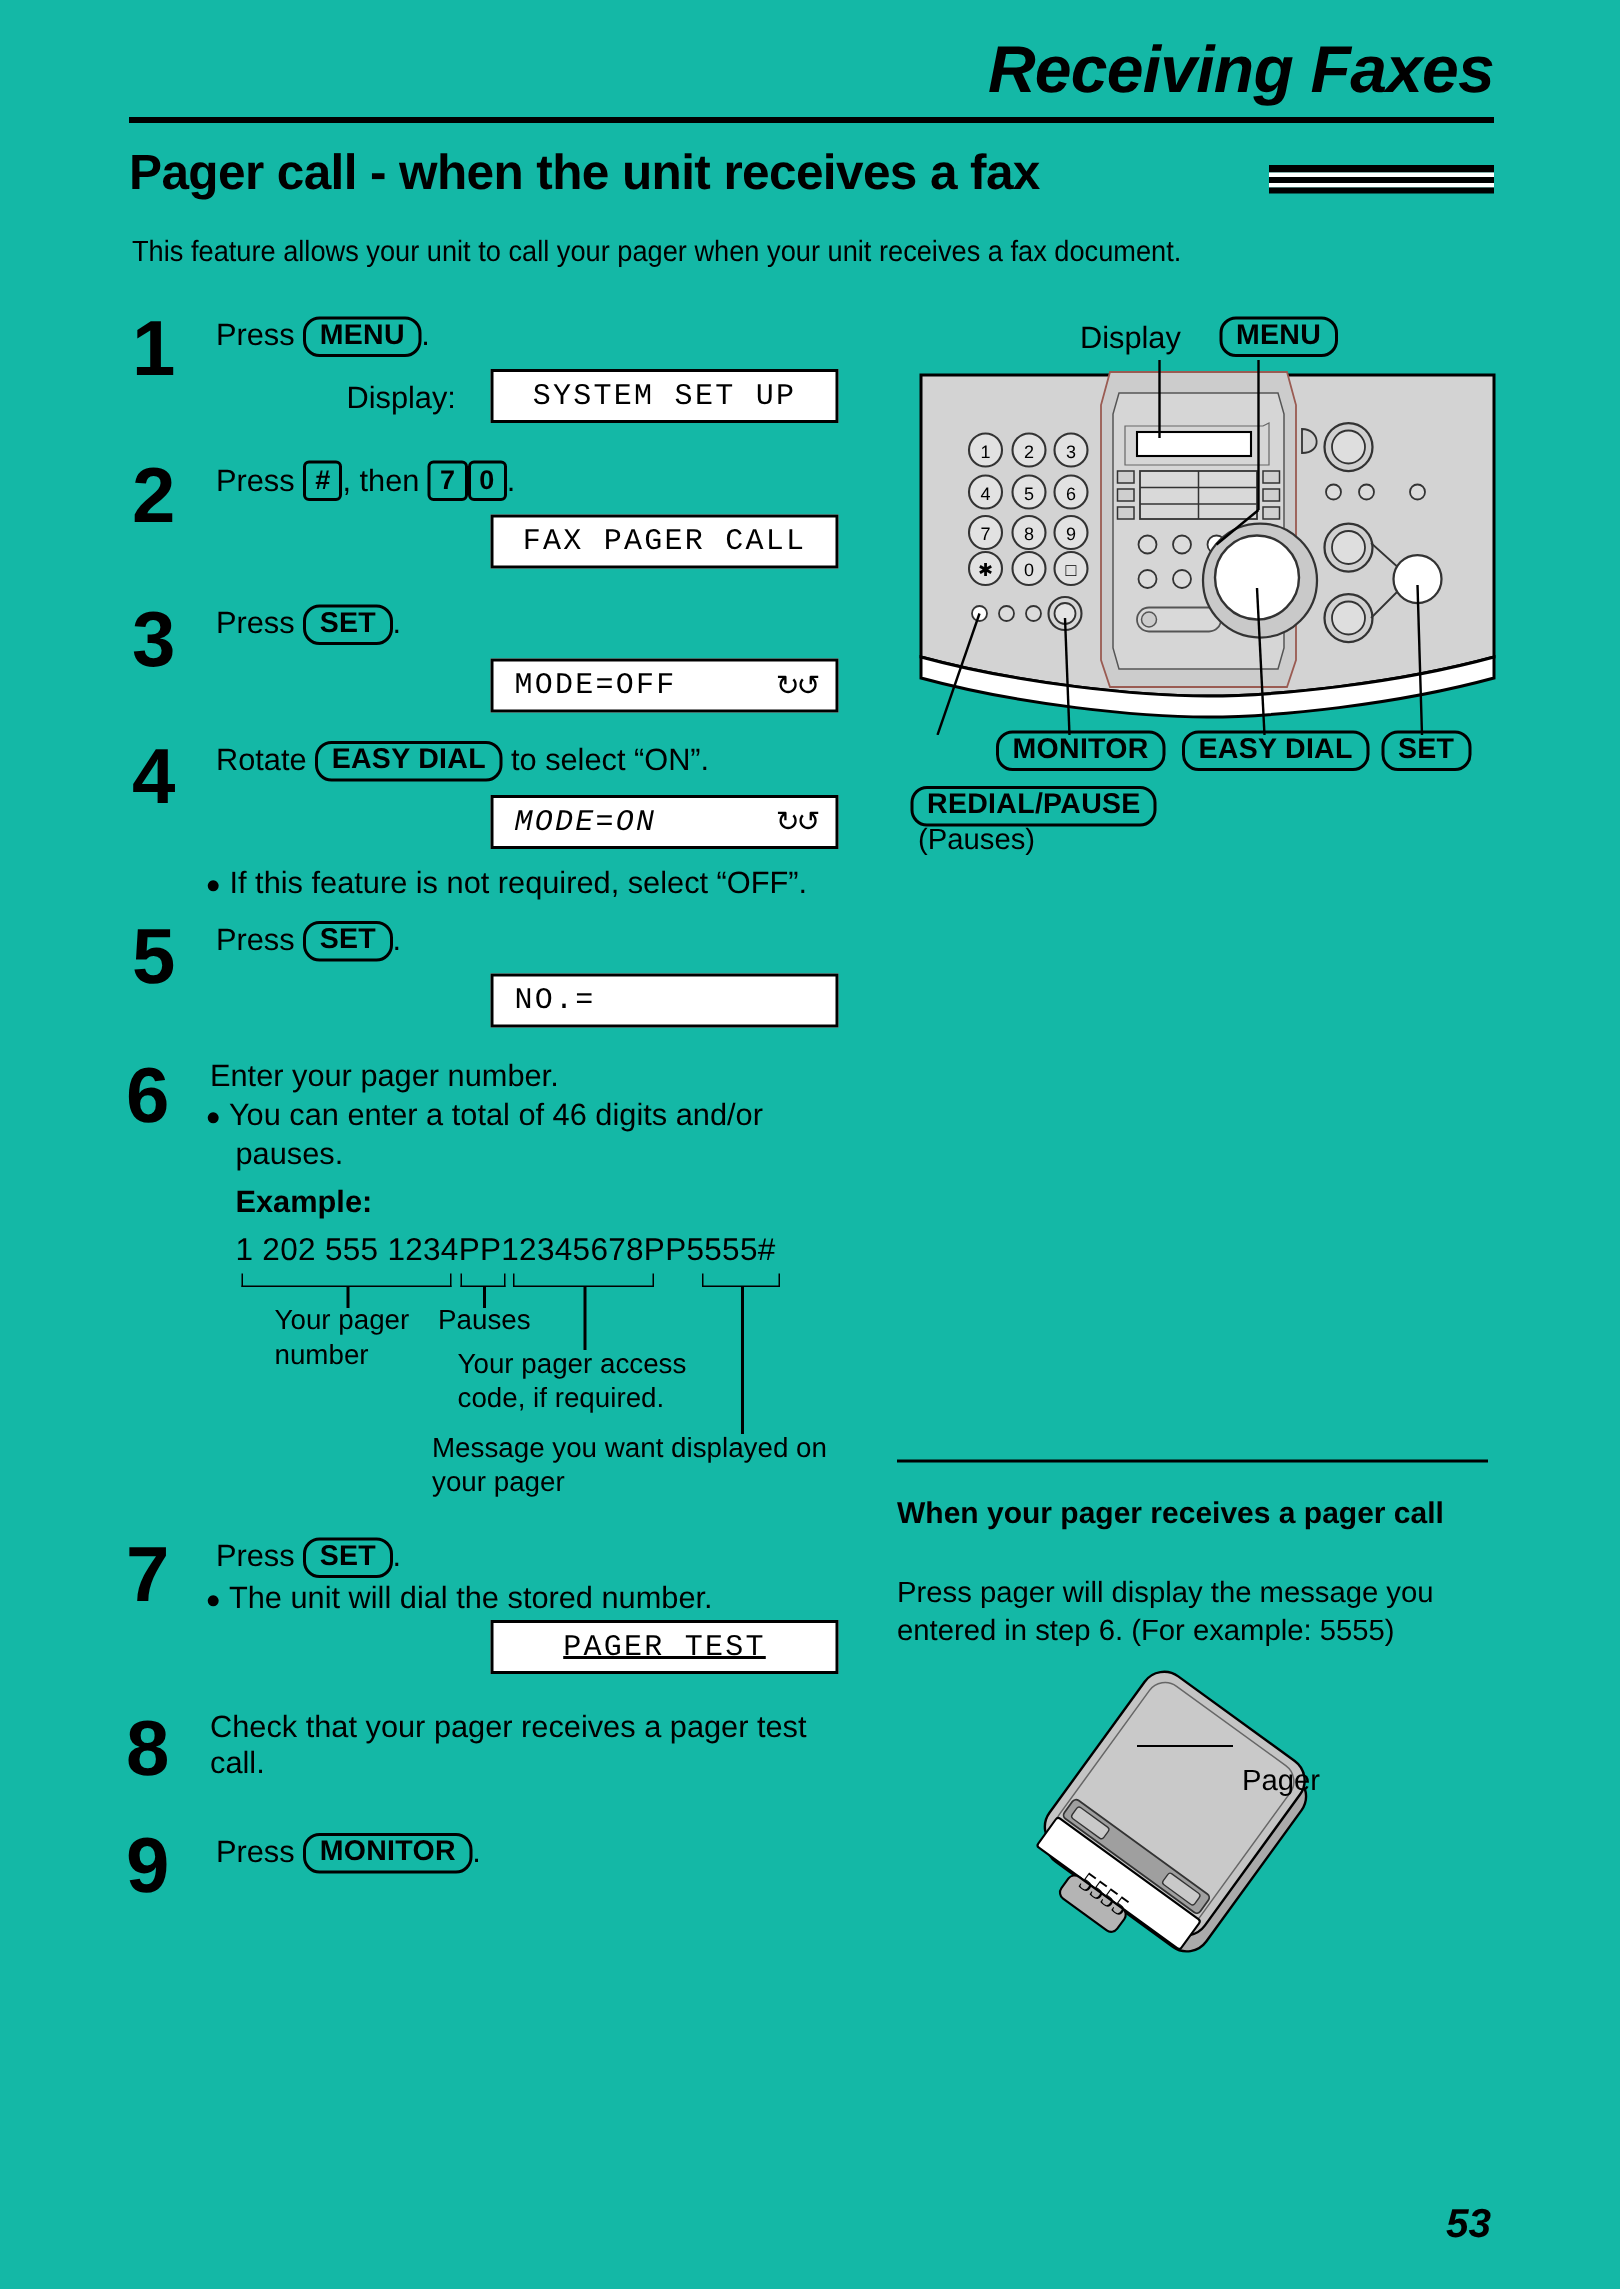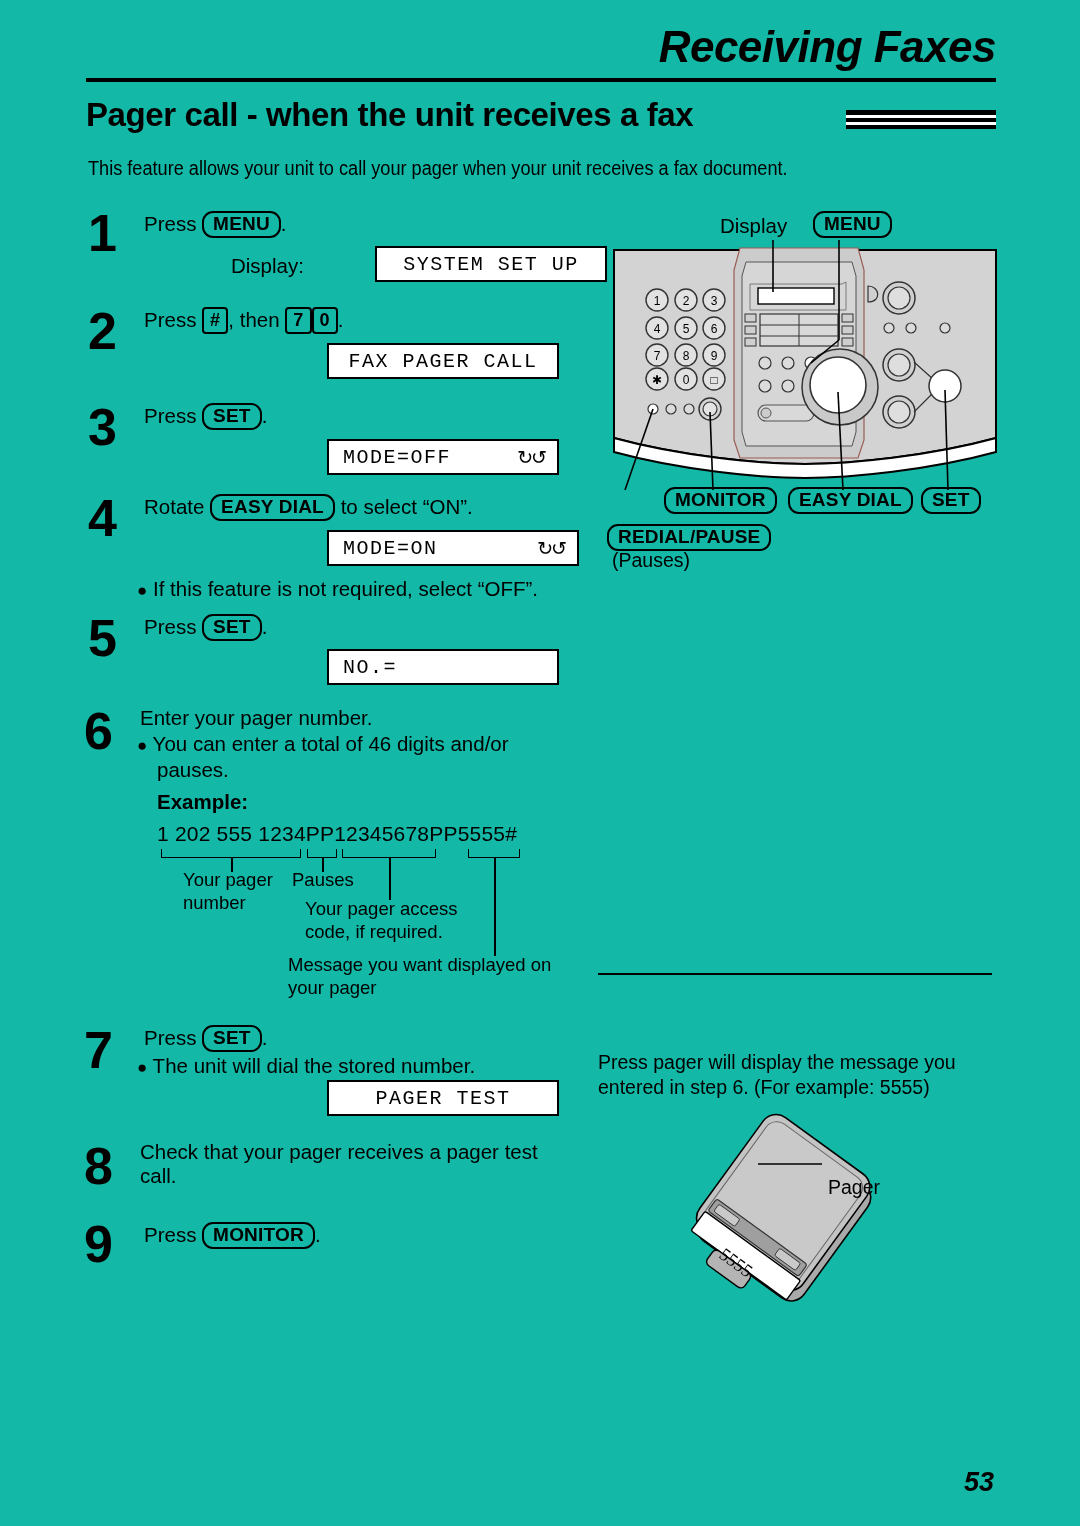--- a/index.html
+++ b/index.html
@@ -199,21 +199,21 @@
     <div class="bar-b"></div>
   </div>
   <div class="intro">This feature allows your unit to call your pager when your unit receives a fax document.</div>
 
   <div class="stepnum" style="left:88px; top:207px;">1</div>
   <div class="txt" style="left:144px; top:211px;">
     <span>Press</span>
     <span class="key">MENU</span><span>.</span>
   </div>
   <div class="txt" style="left:231px; top:253px;">Display:</div>
-  <div class="lcd" style="left:327px; top:246px; width:232px;margin-left:48px;">
+  <div class="lcd" style="left:327px; top:246px; width:232px;">
     <span>SYSTEM SET UP</span>
   </div>
 
   <div class="stepnum" style="left:88px; top:305px;">2</div>
   <div class="txt" style="left:144px; top:307px;">
     <span>Press</span>
     <span class="key sq">#</span><span>, then</span>
     <span class="key sq">7</span><span class="key sq">0</span><span>.</span>
   </div>
   <div class="lcd" style="left:327px; top:343px; width:232px;">
@@ -229,21 +229,21 @@
     <span>MODE=OFF</span>
     <span class="rot">↻↺</span>
   </div>
 
   <div class="stepnum" style="left:88px; top:492px;">4</div>
   <div class="txt" style="left:144px; top:494px;">
     <span>Rotate</span>
     <span class="key">EASY DIAL</span>
     <span>to select “ON”.</span>
   </div>
-  <div class="lcd" style="left:327px; top:530px; width:252px; justify-content:flex-start; padding-left:14px;">
+  <div class="lcd" style="left:327px; top:530px; width:232px; justify-content:flex-start; padding-left:14px;font-style:italic;">
     <span>MODE=ON</span>
     <span class="rot">↻↺</span>
   </div>
   <div class="txt" style="left:137px; top:576px;">
     <span style="font-size:17px;">●</span>
     <span>If this feature is not required, select “OFF”.</span>
   </div>
 
   <div class="stepnum" style="left:88px; top:612px;">5</div>
   <div class="txt" style="left:144px; top:614px;">
@@ -291,21 +291,21 @@
 
   <div class="stepnum" style="left:84px; top:1024px;">7</div>
   <div class="txt" style="left:144px; top:1025px;">
     <span>Press</span>
     <span class="key">SET</span><span>.</span>
   </div>
   <div class="txt" style="left:137px; top:1053px;">
     <span style="font-size:17px;">●</span>
     <span>The unit will dial the stored number.</span>
   </div>
-  <div class="lcd" style="left:327px; top:1080px; width:232px;">
+  <div class="lcd" style="left:327px; top:1080px; width:232px;text-decoration:underline;">
     <span>PAGER TEST</span>
   </div>
 
   <div class="stepnum" style="left:84px; top:1140px;">8</div>
   <div class="txt" style="left:140px; top:1139px;">Check that your pager receives a pager test</div>
   <div class="txt" style="left:140px; top:1163px;">call.</div>
 
   <div class="stepnum" style="left:84px; top:1218px;">9</div>
   <div class="txt" style="left:144px; top:1222px;">
     <span>Press</span>
@@ -420,20 +420,21 @@
   </div>
   <div style="position:absolute; left:921px; top:487px;">
     <span class="key">SET</span>
   </div>
   <div style="position:absolute; left:607px; top:524px;">
     <span class="key">REDIAL/PAUSE</span>
   </div>
   <div class="rlabel" style="left:612px; top:549px; font-size:19.5px;">(Pauses)</div>
 
   <div class="hr-right" style="left:598px; top:973px; width:394px;"></div>
+  <div class="subhead" style="left:598px; top:998px;">When your pager receives a pager call</div>
   <div class="rbody" style="left:598px; top:1050px;">
     <span>Press pager will display the message you</span><br>
     <span>entered in step 6. (For example: 5555)</span>
   </div>
 
   <svg class="abs-svg" style="left:630px; top:1100px;" width="380" height="210" viewBox="0 0 380 210">
 
     <g transform="rotate(36 155 105)">
 
       <rect x="95" y="42" width="128" height="140" rx="16" fill="#aaaaaa" stroke="#000" stroke-width="1.6"></rect>

